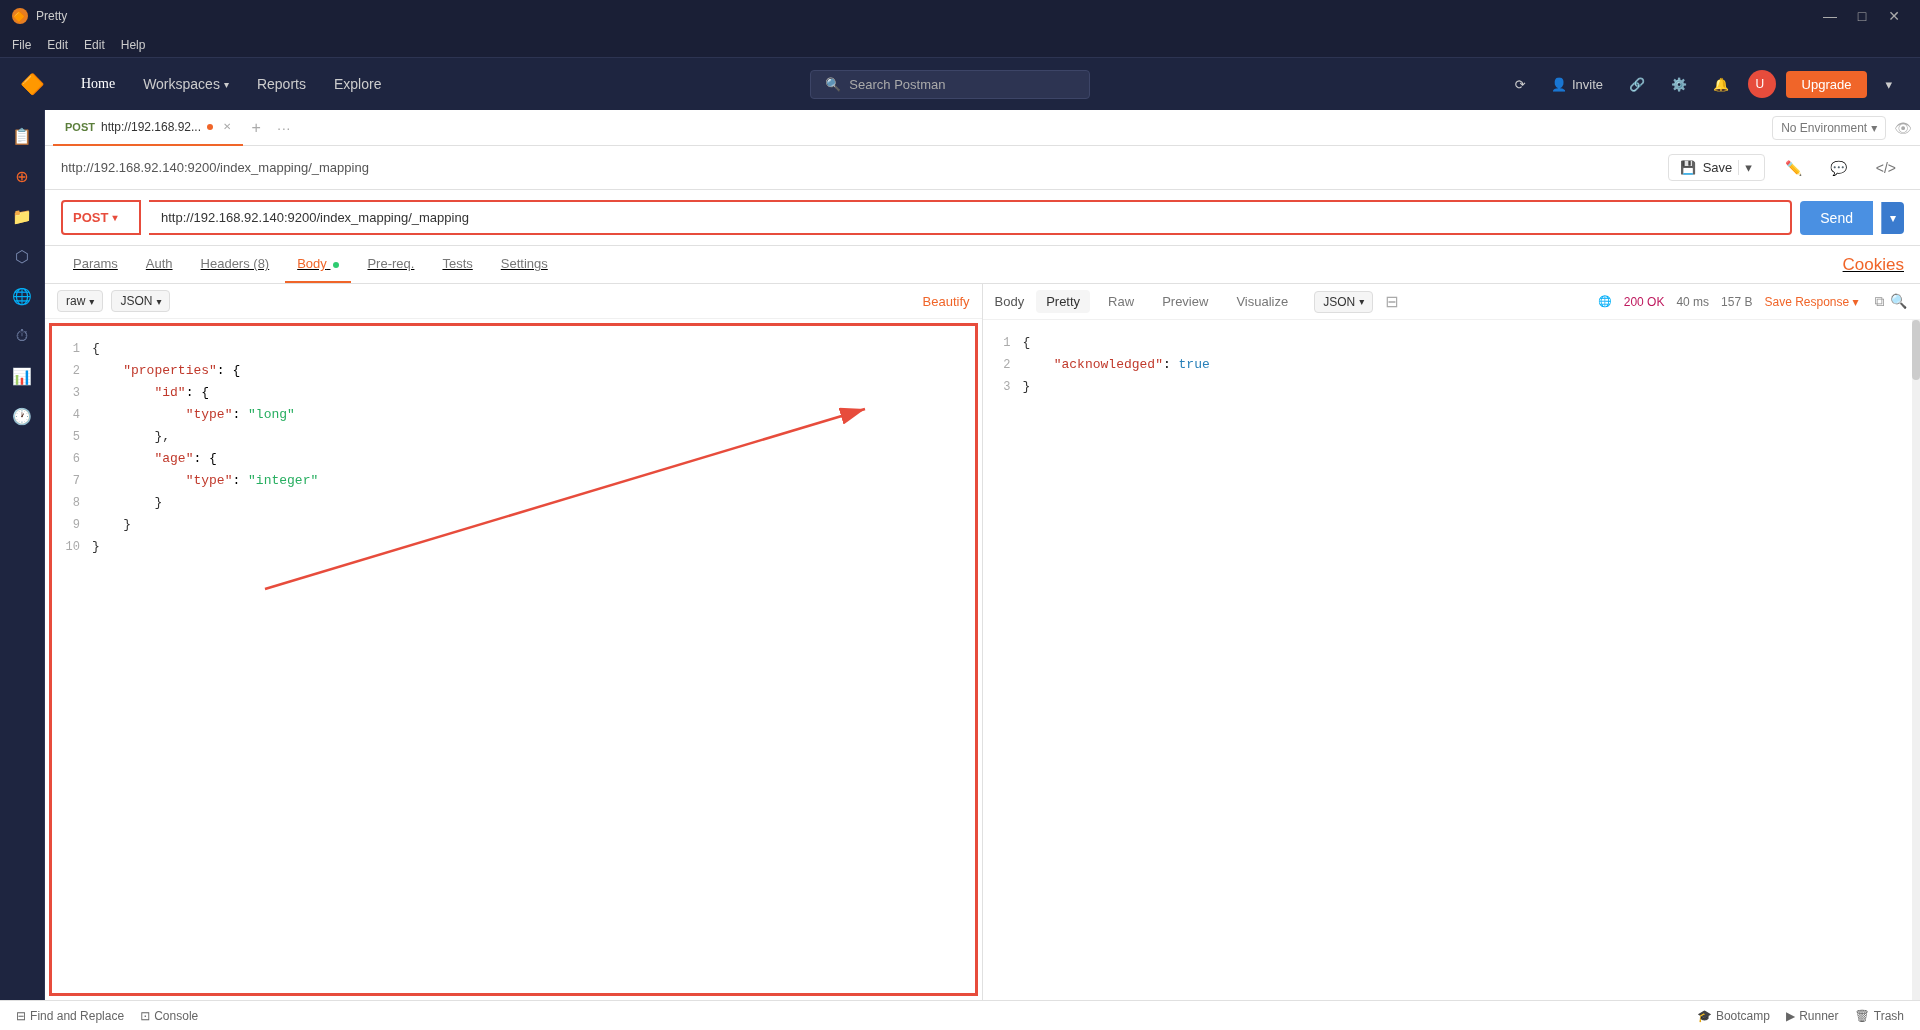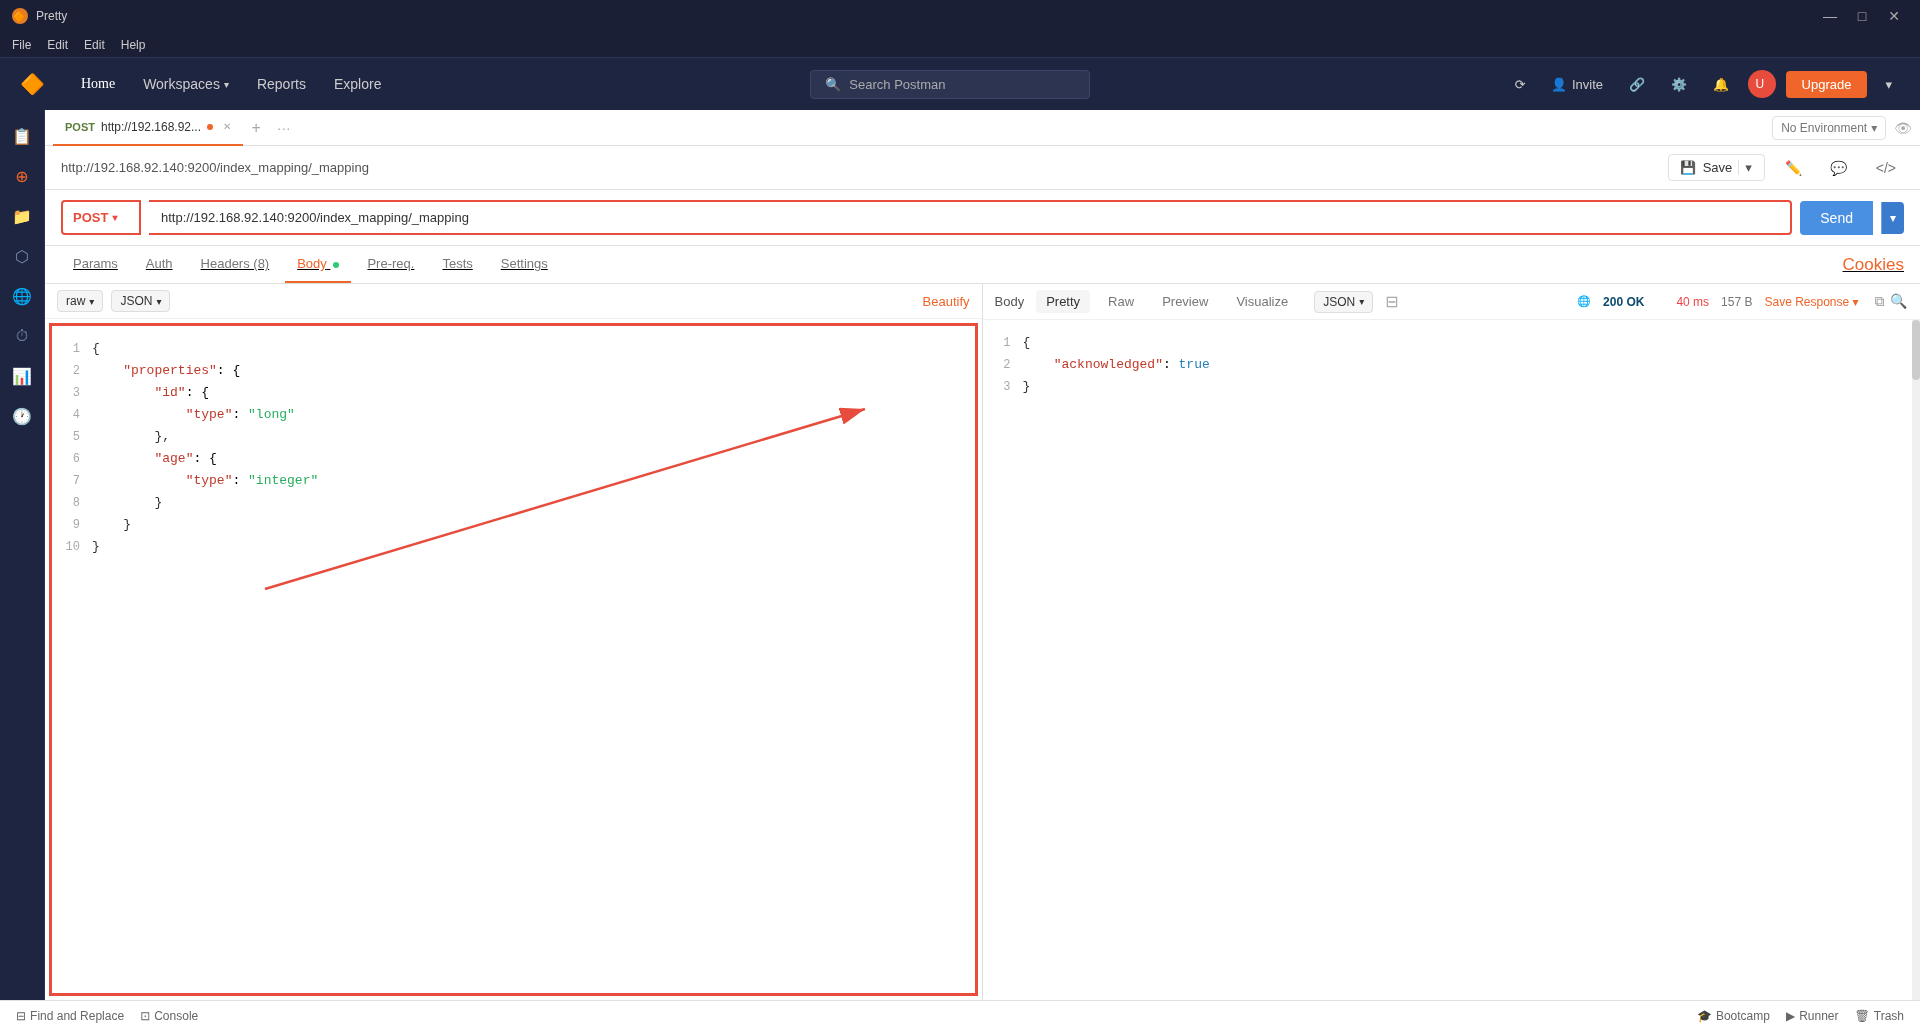--- a/index.html
+++ b/index.html
@@ -115,22 +115,22 @@
     .str-color { color: #27ae60; }
     .bracket { color: #333; }
 
     
     .right-panel { flex: 1; display: flex; flex-direction: column; background: #fff; }
     .response-toolbar { display: flex; align-items: center; padding: 6px 12px; gap: 8px; border-bottom: 1px solid #f0f0f0; }
     .res-tab { padding: 4px 10px; font-size: 13px; color: #777; cursor: pointer; border-radius: 4px; }
     .res-tab.active { background: #f5f5f5; color: #333; font-weight: 500; }
     .res-format { background: #f5f5f5; border: 1px solid #ddd; border-radius: 4px; padding: 3px 8px; font-size: 12px; cursor: pointer; margin-left: 8px; }
     .res-status { display: flex; align-items: center; gap: 12px; margin-left: auto; font-size: 12px; }
-    .status-ok { color: #0c4a6e; font-weight: bold; }
-    .status-time { color: #ef4444; margin-left: 20px; }
+    .status-ok { color: #be185d; font-weight: normal; }
+    .status-time { color: #737373; }
     .status-size { color: #777; }
     .save-response { color: #f06529; cursor: pointer; font-size: 12px; }
     .res-icons { display: flex; gap: 6px; margin-left: 8px; }
     .res-icon { color: #999; cursor: pointer; font-size: 14px; }
 
     .res-editor { flex: 1; padding: 12px 0; overflow-y: auto; font-family: 'Courier New', Courier, monospace; font-size: 13px; line-height: 22px; }
     .bool-color { color: #2980b9; }
 
     
     .status-bar { height: 30px; background: #fff; border-top: 1px solid #e0e0e0; display: flex; align-items: center; padding: 0 16px; justify-content: space-between; }

